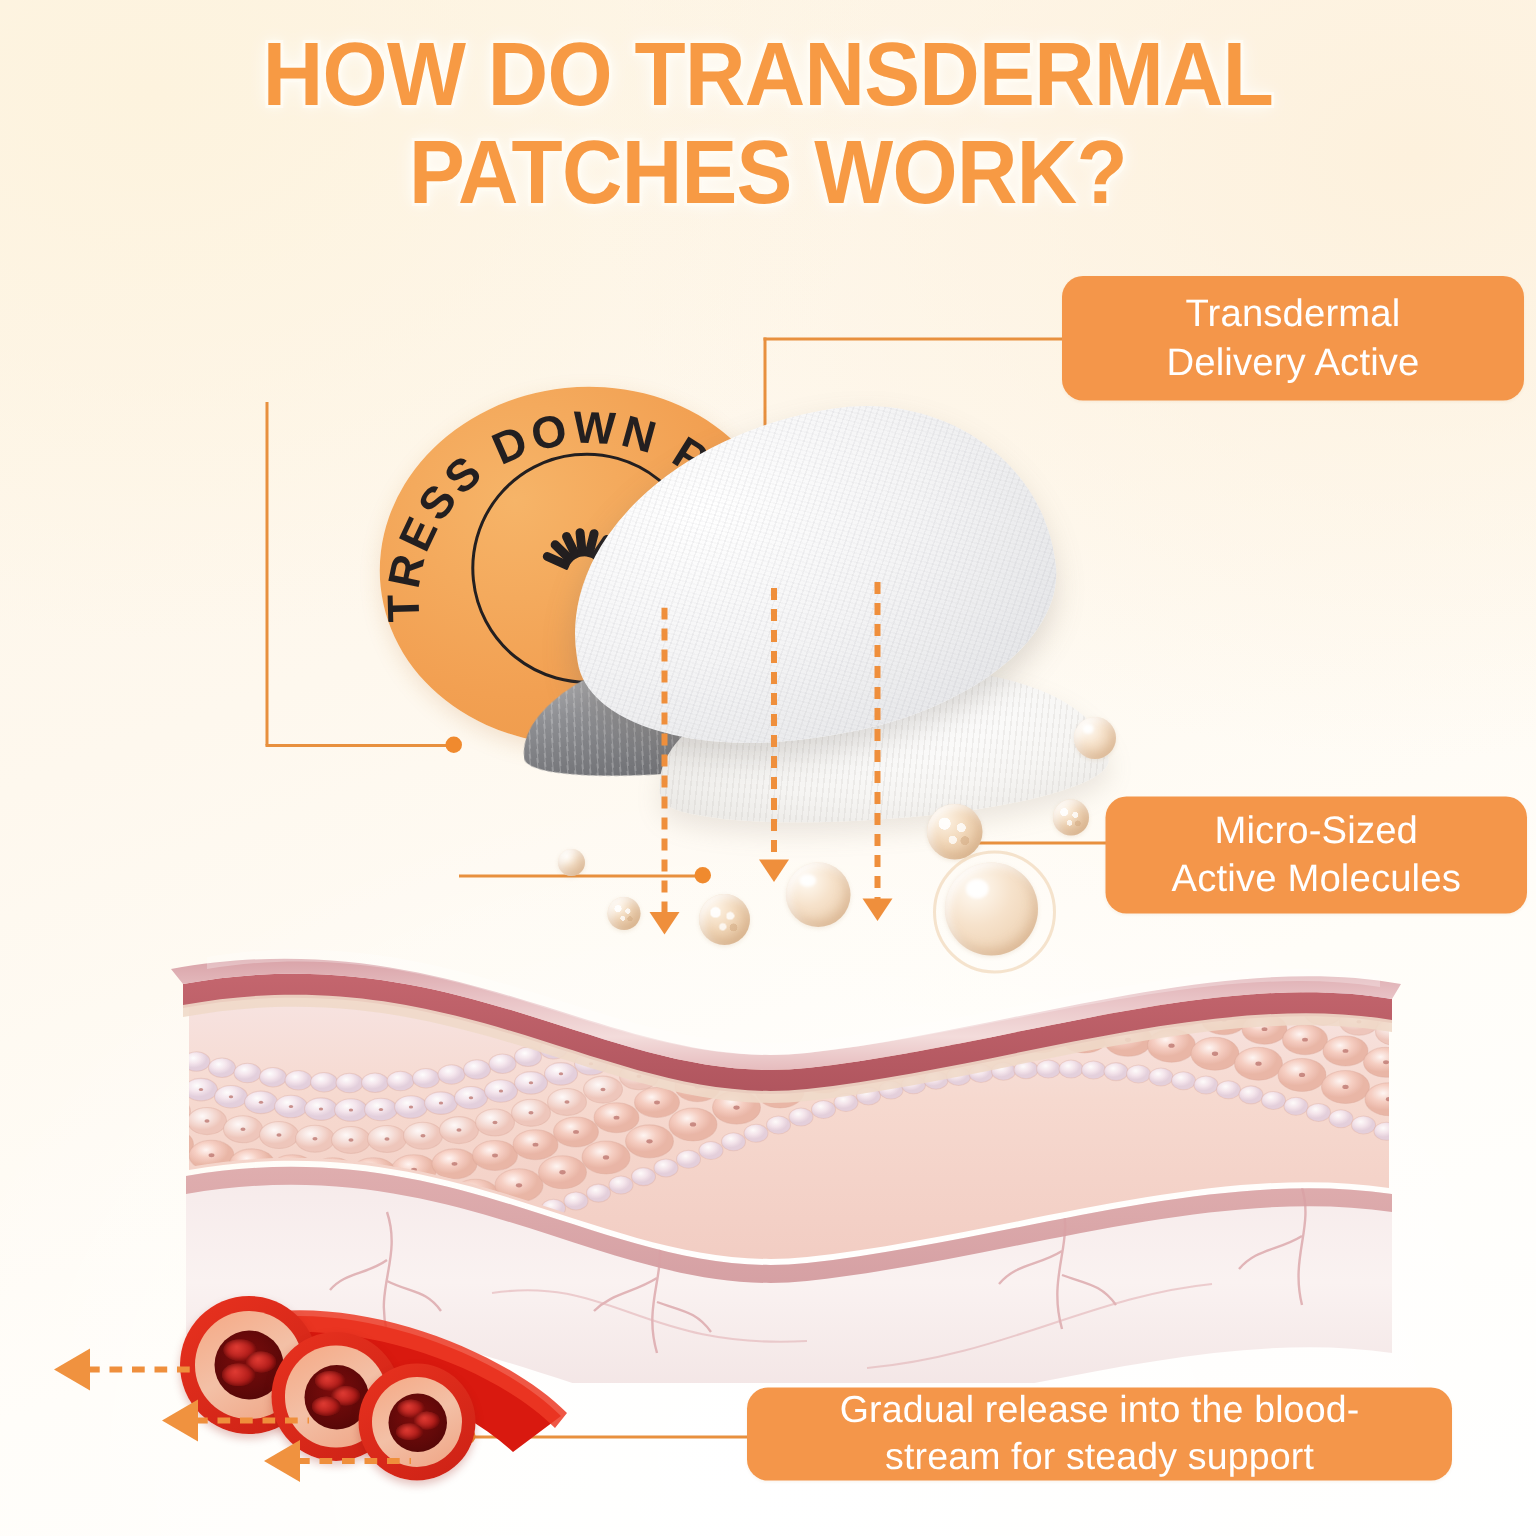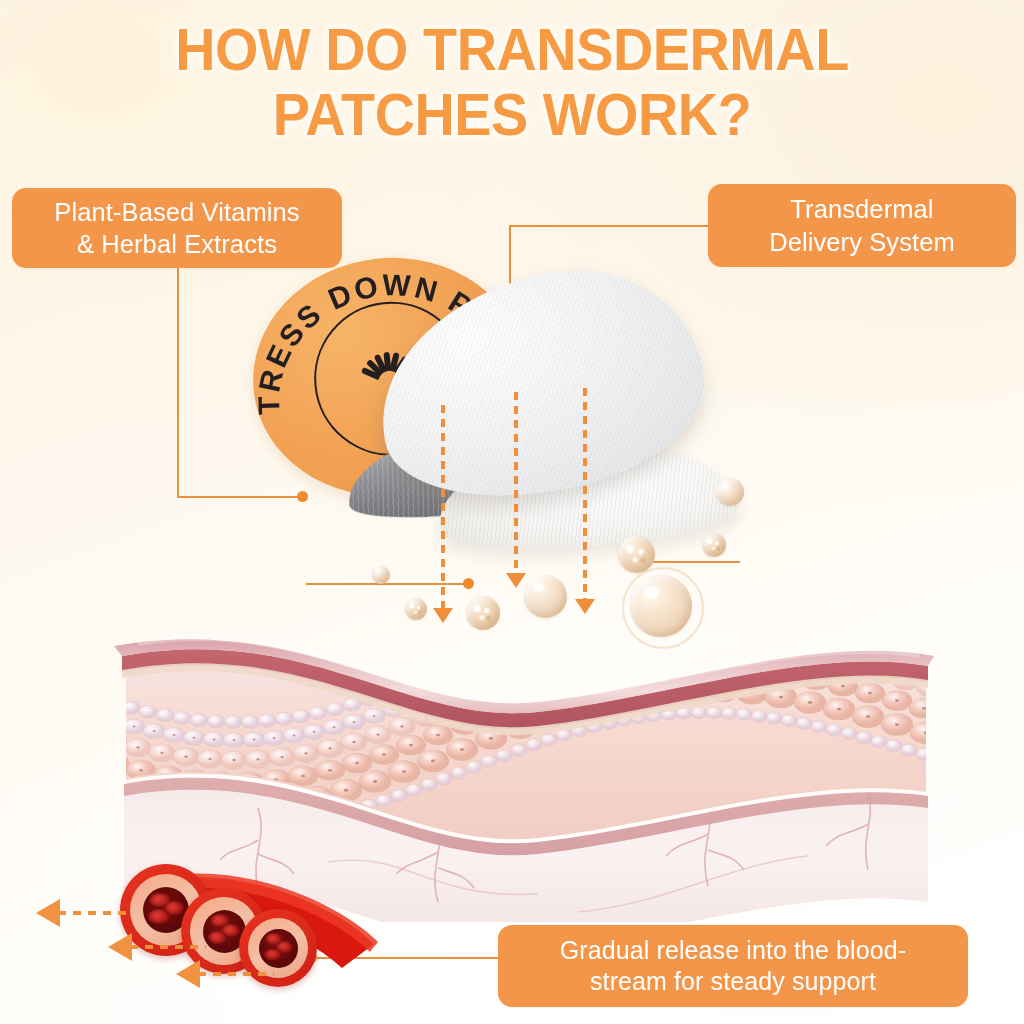--- a/index.html
+++ b/index.html
@@ -48,21 +48,21 @@
     padding:9px 14px;
     box-sizing:border-box;
     white-space:pre-line;
     letter-spacing:.1px;
     box-shadow:0 1px 2px rgba(180,110,40,.08);
   }
   #callout-plant      {left:12px; top:188px; width:330px; height:80px;}
   #callout-delivery   {left:708px;top:184px; width:308px; height:83px;}
   #callout-absorbs    {left:14px; top:545px; width:292px; height:78px;}
   #callout-micro      {left:737px;top:531px; width:281px; height:78px;}
-  #callout-gradual    {left:498px;top:925px; width:470px; height:82px; font-size:25px;}
+  #callout-gradual    {left:498px;top:925px; width:470px; height:62px; font-size:25px;}
 
   
   .conn{position:absolute;background:#e8903e;}
   .conn.h{height:2px;}
   .conn.v{width:2px;}
   .dot{
     position:absolute;width:11px;height:11px;border-radius:50%;
     background:#f08a2e;
   }
 
@@ -802,20 +802,20 @@
   </div>
   <div class="oarrow" style="left:130px;top:945px;width:76px;">
     <div class="line"></div>
     <div class="head"></div>
   </div>
   <div class="oarrow" style="left:198px;top:972px;width:76px;">
     <div class="line"></div>
     <div class="head"></div>
   </div>
 
-  <div class="callout" id="callout-plant">Plant-Based Vitamins
-&amp; Herbal Extracts</div>
   <div class="callout" id="callout-delivery">Transdermal
-Delivery System</div>
+Delivery Active</div>
+  <div class="callout" id="callout-micro">Micro-Sized
+Active Molecules</div>
   <div class="callout" id="callout-gradual">Gradual release into the blood-
 stream for steady support</div>
 
 </div>
 
 </body></html>

